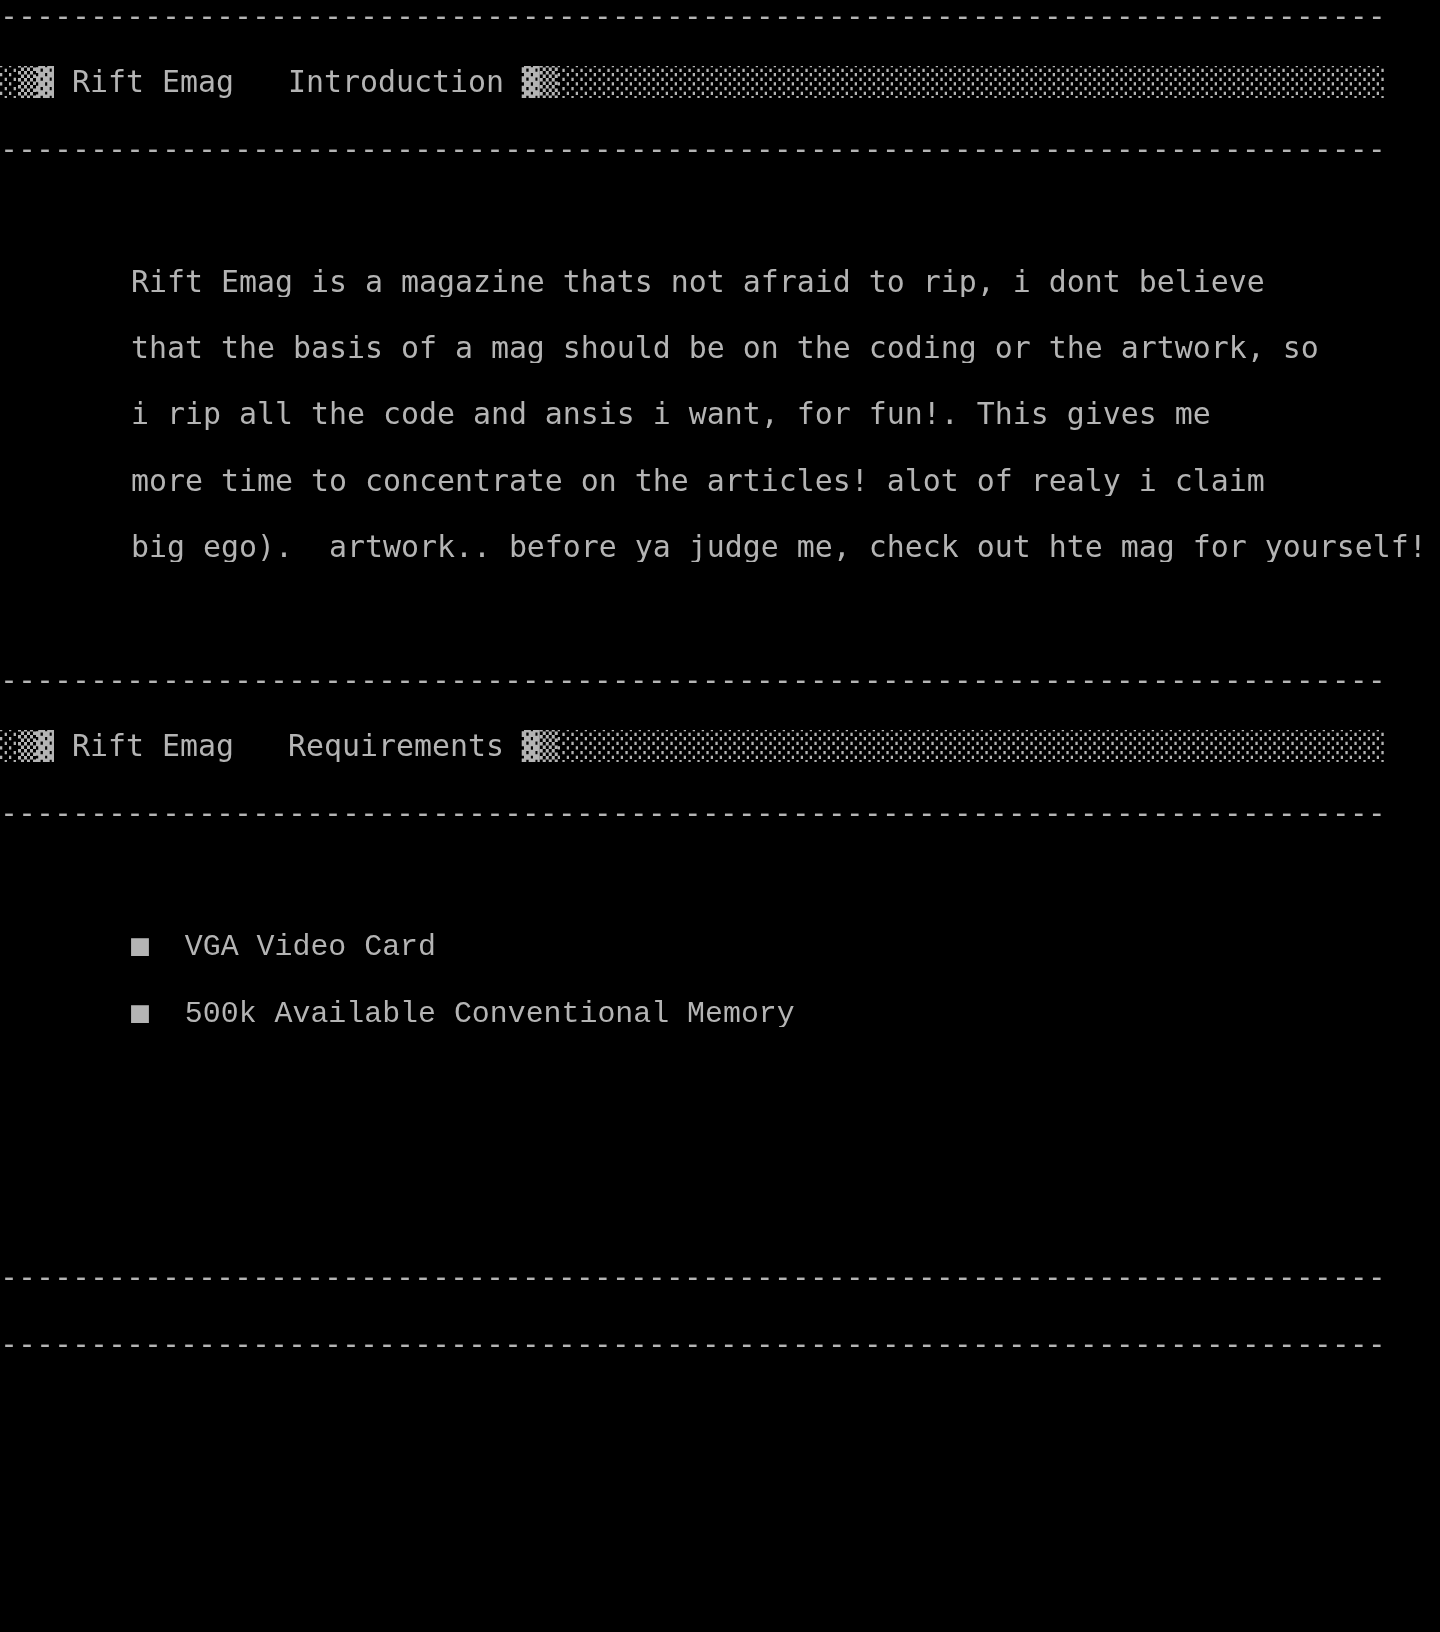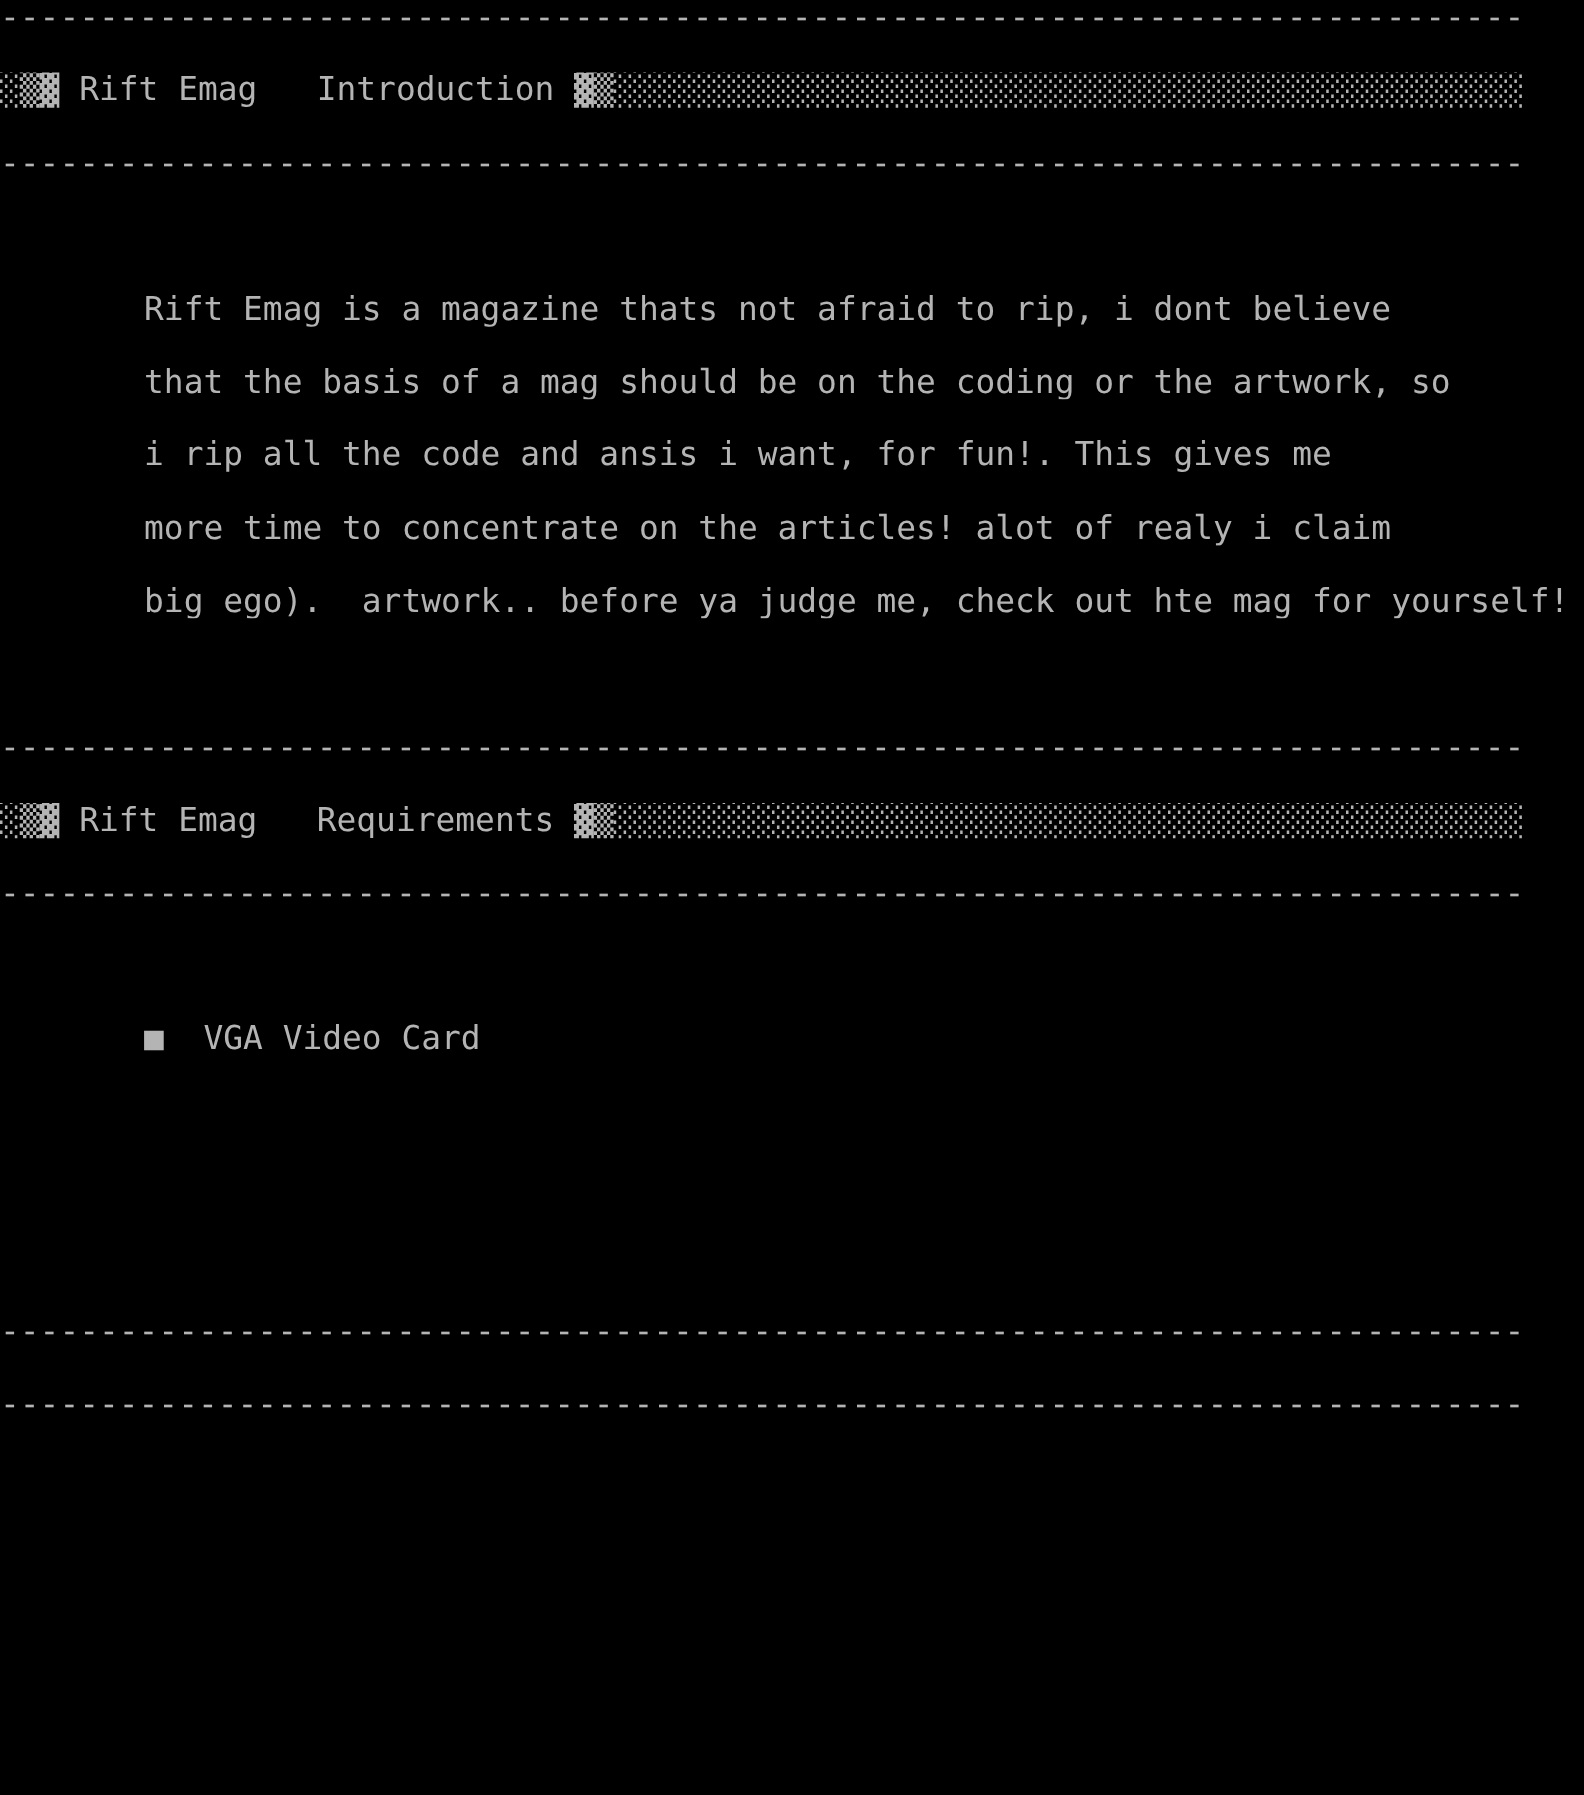--- a/index.html
+++ b/index.html
@@ -20,40 +20,41 @@
     font-size: 29.9px;
   }
   .line {
     height: 31.3846px;
     line-height: 31.3846px;
     white-space: pre;
     position: relative;
     overflow: hidden;
   }
   .in5  { padding-left: 5ch; margin-left: 41px; }
-  .g2 { margin-left: 2ch; }
+  .g2 { margin-left: 2ch; font-family: Liberation Mono, monospace; }
 </style>
 </head>
 <body style="background: rgb(0, 0, 0);">
 
 <pre class="screen" style="color: rgb(180, 180, 180);"><div class="line">-----------------------------------------------------------------------------</div>
 <div class="line">░▒▓ Rift Emag   Introduction ▓▒░░░░░░░░░░░░░░░░░░░░░░░░░░░░░░░░░░░░░░░░░░░░░░</div>
 <div class="line">-----------------------------------------------------------------------------</div>
 <div class="line"></div>
 <div class="line in5">Rift Emag is a magazine thats not afraid to rip, i dont believe</div>
 <div class="line in5">that the basis of a mag should be on the coding or the artwork, so</div>
 <div class="line in5">i rip all the code and ansis i want, for fun!. This gives me</div>
 <div class="line in5">more time to concentrate on the articles! alot of realy i claim</div>
 <div class="line in5">big ego).  artwork.. before ya judge me, check out hte mag for yourself!</div>
 <div class="line"></div>
 <div class="line">-----------------------------------------------------------------------------</div>
 <div class="line">░▒▓ Rift Emag   Requirements ▓▒░░░░░░░░░░░░░░░░░░░░░░░░░░░░░░░░░░░░░░░░░░░░░░</div>
 <div class="line">-----------------------------------------------------------------------------</div>
 <div class="line"></div>
 <div class="line in5"><span>■</span><span class="g2">VGA Video Card</span></div>
+<div class="line in5"><span>■</span><span class="g2">500k Available Conventional Memory</span></div>
 <div class="line"></div>
 <div class="line"></div>
 <div class="line"></div>
 <div class="line">-----------------------------------------------------------------------------</div>
 <div class="line">-----------------------------------------------------------------------------</div>
 <div class="line"></div>
 
 
 
 

